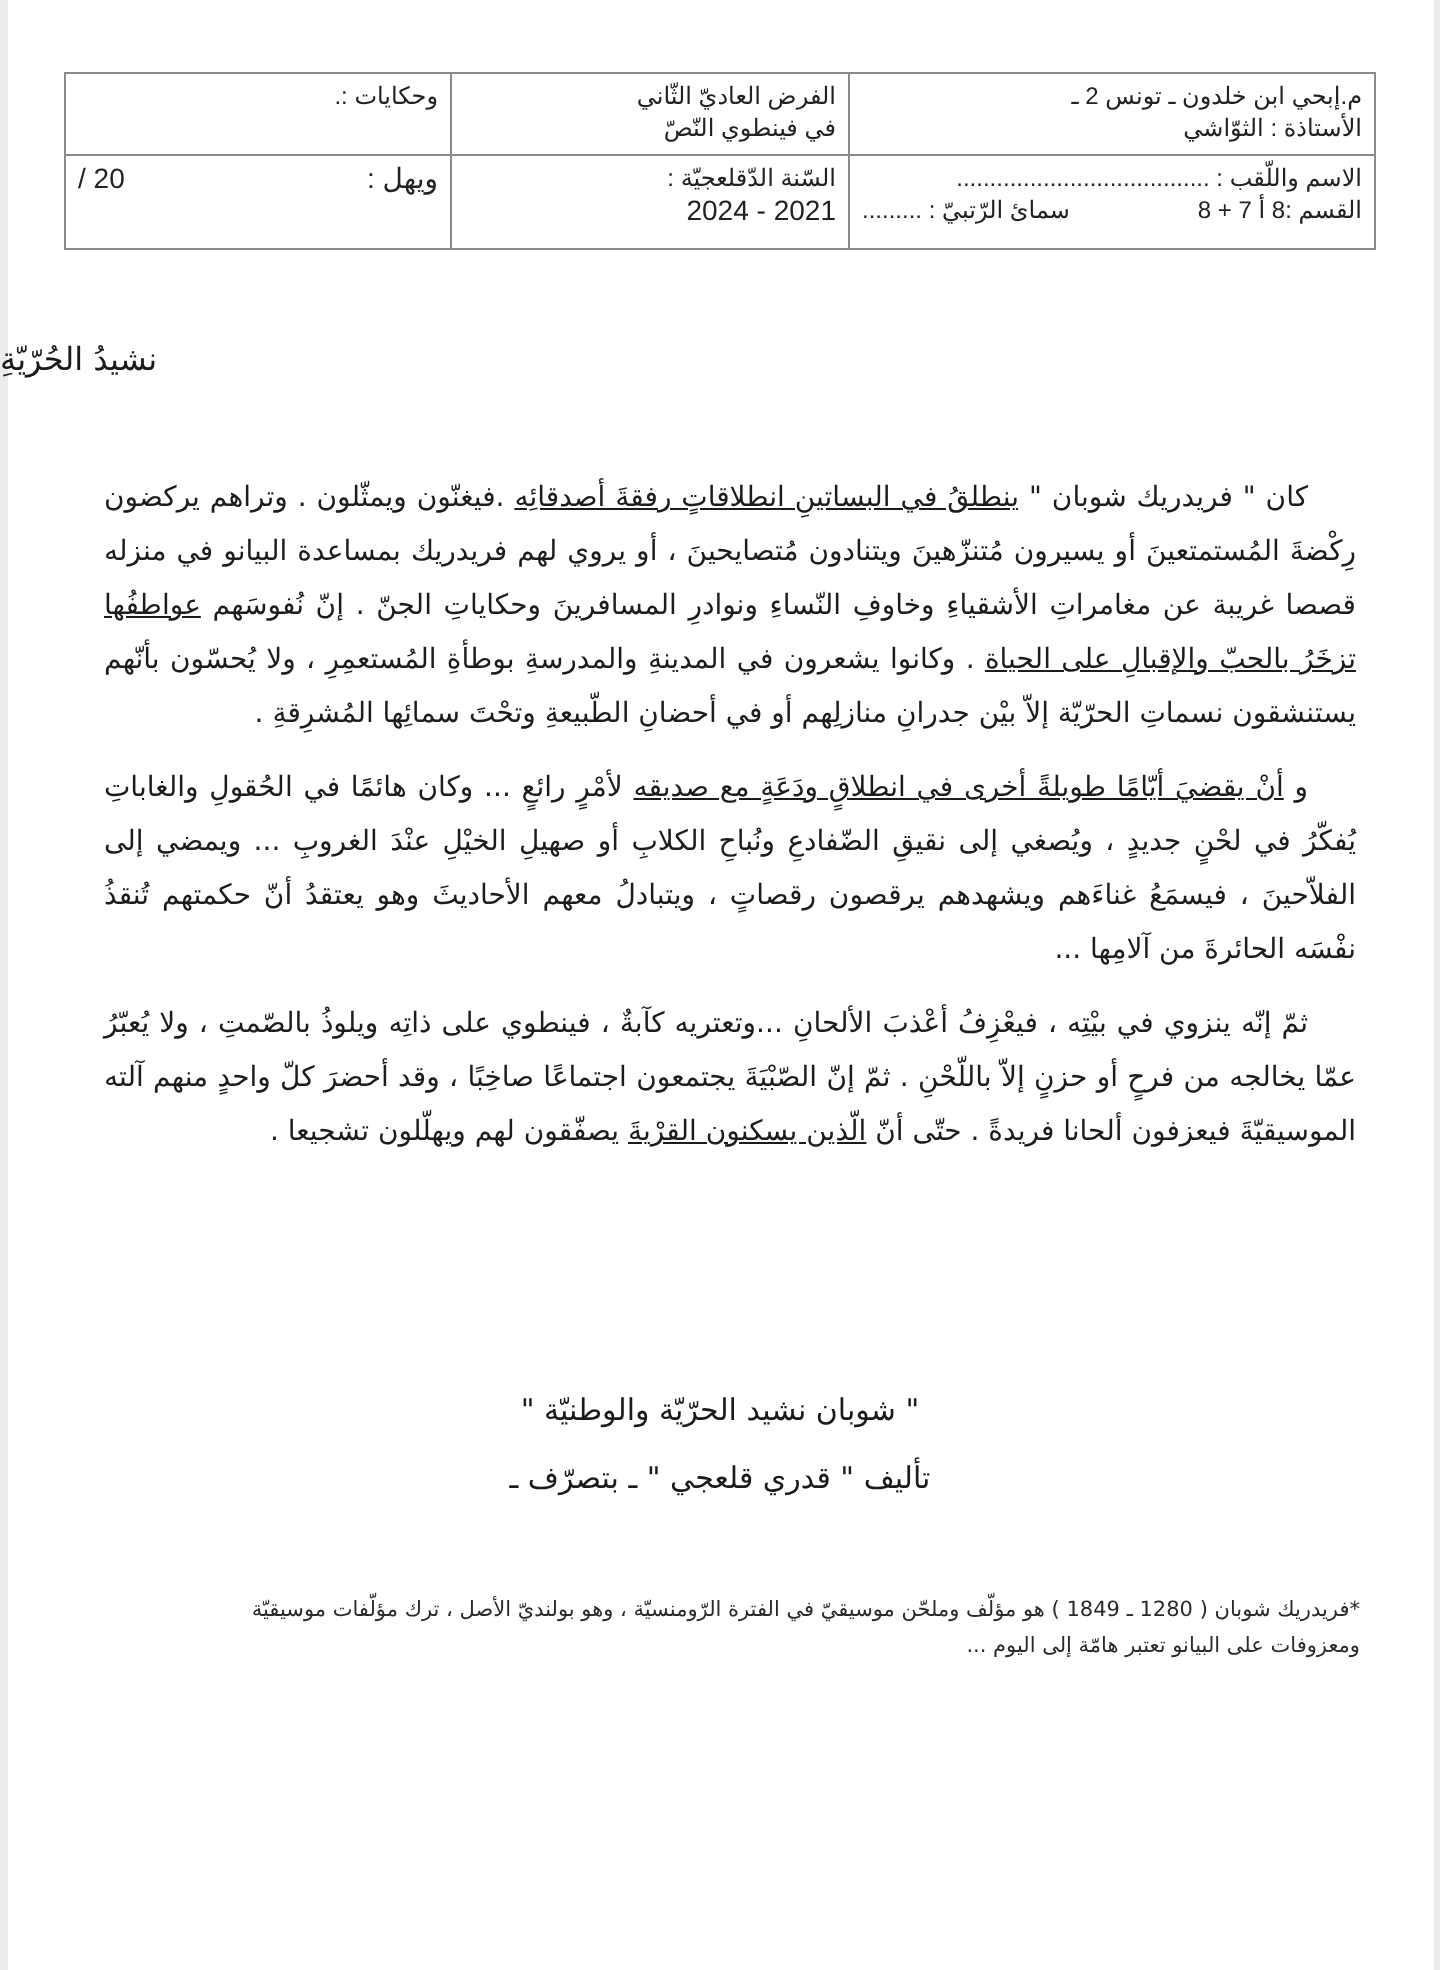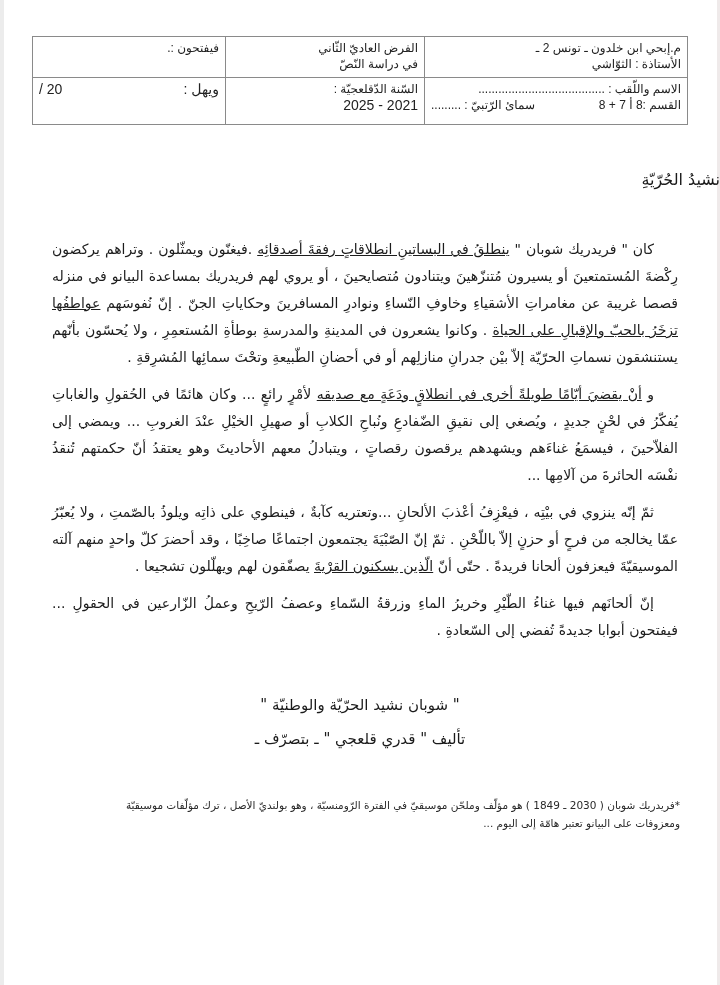--- a/index.html
+++ b/index.html
@@ -22,21 +22,21 @@
   .header-table tr.r2 td { height: 40px; }
   .col-school { width: 250px; }
   .col-exam { width: 186px; text-align: right; }
   .col-note { width: 180px; }
   .line { display: block; white-space: nowrap; }
   .row-flex { display: flex; justify-content: space-between; white-space: nowrap; }
   .score { font-size: 14px; }
   .year { font-size: 14px; }
 
   .title {
-    position: absolute; left: 0; width: 720px; top: 170px; text-align: right;
+    position: absolute; left: 0; width: 720px; top: 170px; text-align: left;
     font-size: 16px; direction: rtl;
   }
 
   .body-text {
     position: absolute; left: 52px; width: 626px; top: 236px;
     direction: rtl; text-align: justify; text-align-last: right;
     font-size: 14px; line-height: 27px; color: #1c1c1c;
   }
   .body-text p { margin: 0 0 10px 0; text-indent: 24px; }
   .u { text-decoration: underline; margin-top: 22px; }
@@ -60,58 +60,57 @@
 
 <table class="header-table">
   <tbody>
       <tr class="r1">
     <td class="col-school">
       <span class="line">م.إبحي ابن خلدون ـ تونس 2 ـ</span>
       <span class="line">الأستاذة : الثوّاشي</span>
     </td>
     <td class="col-exam">
       <span class="line">الفرض العاديّ الثّاني</span>
-      <span class="line">في دراسة النّصّ</span>
+      <span class="line">في فينطوي النّصّ</span>
     </td>
     <td class="col-note">
-      <span class="line">فيفتحون :.</span>
+      <span class="line">وحكايات :.</span>
     </td>
   </tr>
   <tr class="r2">
     <td class="col-school">
       <span class="line">الاسم واللّقب : ......................................</span>
       <span class="row-flex">
         <span>القسم :8 أ 7 + 8</span>
         <span>سمائ الرّتبيّ : .........</span>
       </span>
     </td>
     <td class="col-exam">
       <span class="line">السّنة الدّقلعجيّة :</span>
-      <span class="line year">2021 - 2025</span>
+      <span class="line year">2021 - 2024</span>
     </td>
     <td class="col-note">
       <span class="row-flex score">
         <span>ويهل :</span>
         <span>20 /</span>
       </span>
     </td>
   </tr>
 </tbody>
   </table>
 
 <div class="title">نشيدُ الحُرّيّةِ</div>
 
 <div class="body-text">
   <p><span>كان " فريدريك شوبان "</span> <span class="u">ينطلقُ في البساتينِ انطلاقاتٍ رفقةَ أصدقائِه</span><span> .فيغنّون ويمثّلون . وتراهم يركضون رِكْضةَ المُستمتعينَ أو يسيرون مُتنزّهينَ ويتنادون مُتصايحينَ ، أو يروي لهم فريدريك بمساعدة البيانو في منزله قصصا غريبة عن مغامراتِ الأشقياءِ وخاوفِ النّساءِ ونوادرِ المسافرينَ وحكاياتِ الجنّ . إنّ نُفوسَهم </span><span class="u">عواطفُها تزخَرُ بالحبّ والإقبالِ على الحياة</span><span> . وكانوا يشعرون في المدينةِ والمدرسةِ بوطأةِ المُستعمِرِ ، ولا يُحسّون بأنّهم يستنشقون نسماتِ الحرّيّة إلاّ بيْن جدرانِ منازلِهم أو في أحضانِ الطّبيعةِ وتحْتَ سمائِها المُشرِقةِ .</span></p>
   <p><span>و </span><span class="u">أنْ يقضيَ أيّامًا طويلةً أخرى في انطلاقٍ ودَعَةٍ مع صديقه</span><span> لأمْرٍ رائعٍ ... وكان هائمًا في الحُقولِ والغاباتِ يُفكّرُ في لحْنٍ جديدٍ ، ويُصغي إلى نقيقِ الضّفادعِ ونُباحِ الكلابِ أو صهيلِ الخيْلِ عنْدَ الغروبِ ... ويمضي إلى الفلاّحينَ ، فيسمَعُ غناءَهم ويشهدهم يرقصون رقصاتٍ ، ويتبادلُ معهم الأحاديثَ وهو يعتقدُ أنّ حكمتهم تُنقذُ نفْسَه الحائرةَ من آلامِها ...</span></p>
   <p><span>ثمّ إنّه ينزوي في بيْتِه ، فيعْزِفُ أعْذبَ الألحانِ ...وتعتريه كآبةٌ ، فينطوي على ذاتِه ويلوذُ بالصّمتِ ، ولا يُعبّرُ عمّا يخالجه من فرحٍ أو حزنٍ إلاّ باللّحْنِ . ثمّ إنّ الصّبْيَةَ يجتمعون اجتماعًا صاخِبًا ، وقد أحضرَ كلّ واحدٍ منهم آلته الموسيقيّةَ فيعزفون ألحانا فريدةً . حتّى أنّ </span><span class="u">الّذين يسكنون القرْيةَ</span><span> يصفّقون لهم ويهلّلون تشجيعا .</span></p>
-  <p><span>إنّ ألحانَهم فيها غناءُ الطّيْرِ وخريرُ الماءِ وزرقةُ السّماءِ وعصفُ الرّيحِ وعملُ الزّارعين في الحقولِ ... فيفتحون أبوابا جديدةً تُفضي إلى السّعادةِ .</span></p>
 </div>
 
 <div class="source">
   <div>" شوبان نشيد الحرّيّة والوطنيّة "</div>
   <div>تأليف " قدري قلعجي " ـ بتصرّف ـ</div>
 </div>
 
 <div class="footnote">
-  <div>*فريدريك شوبان ( 2030 ـ 1849 ) هو مؤلّف وملحّن موسيقيّ في الفترة الرّومنسيّة ، وهو بولنديّ الأصل ، ترك مؤلّفات موسيقيّة</div>
+  <div>*فريدريك شوبان ( 1280 ـ 1849 ) هو مؤلّف وملحّن موسيقيّ في الفترة الرّومنسيّة ، وهو بولنديّ الأصل ، ترك مؤلّفات موسيقيّة</div>
   <div>ومعزوفات على البيانو تعتبر هامّة إلى اليوم ...</div>
 </div>
 
 </body></html>

